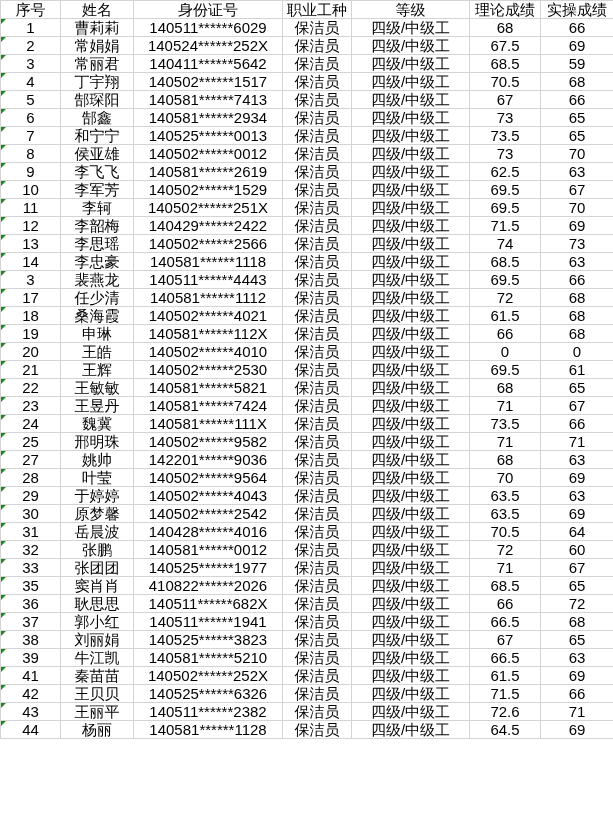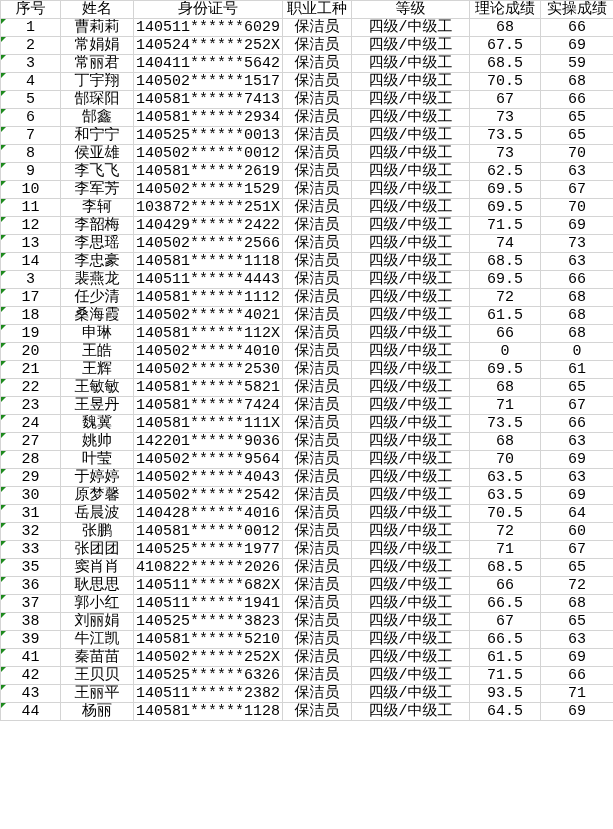--- a/index.html
+++ b/index.html
@@ -12,21 +12,20 @@
     margin:0;padding:0;
     width:613px;height:829px;
     background:var(--bg);
     overflow:hidden;
     font-family:"Liberation Sans", sans-serif;
   }
   table.sheet{
     border-collapse:collapse;
     table-layout:fixed;
     width:613px;
-    font-family:Liberation Mono, monospace;
   }
   .sheet th,.sheet td{
     border:1px solid var(--grid);
     height:17px;
     padding:0;
     margin:0;
     text-align:center;
     vertical-align:middle;
     font-size:15px;
     font-weight:normal;
@@ -159,21 +158,21 @@
         <td><span>李军芳</span></td>
         <td><span>140502******1529</span></td>
         <td><span>保洁员</span></td>
         <td><span>四级/中级工</span></td>
         <td><span>69.5</span></td>
         <td><span>67</span></td>
       </tr>
       <tr>
         <td><span class="error-indicator"></span><span>11</span></td>
         <td><span>李轲</span></td>
-        <td><span>103872******251X</span></td>
+        <td><span>140502******251X</span></td>
         <td><span>保洁员</span></td>
         <td><span>四级/中级工</span></td>
         <td><span>69.5</span></td>
         <td><span>70</span></td>
       </tr>
       <tr>
         <td><span class="error-indicator"></span><span>12</span></td>
         <td><span>李韶梅</span></td>
         <td><span>140429******2422</span></td>
         <td><span>保洁员</span></td>
@@ -274,20 +273,29 @@
       <tr>
         <td><span class="error-indicator"></span><span>24</span></td>
         <td><span>魏冀</span></td>
         <td><span>140581******111X</span></td>
         <td><span>保洁员</span></td>
         <td><span>四级/中级工</span></td>
         <td><span>73.5</span></td>
         <td><span>66</span></td>
       </tr>
       <tr>
+        <td><span class="error-indicator"></span><span>25</span></td>
+        <td><span>邢明珠</span></td>
+        <td><span>140502******9582</span></td>
+        <td><span>保洁员</span></td>
+        <td><span>四级/中级工</span></td>
+        <td><span>71</span></td>
+        <td><span>71</span></td>
+      </tr>
+      <tr>
         <td><span class="error-indicator"></span><span>27</span></td>
         <td><span>姚帅</span></td>
         <td><span>142201******9036</span></td>
         <td><span>保洁员</span></td>
         <td><span>四级/中级工</span></td>
         <td><span>68</span></td>
         <td><span>63</span></td>
       </tr>
       <tr>
         <td><span class="error-indicator"></span><span>28</span></td>
@@ -405,21 +413,21 @@
         <td><span>四级/中级工</span></td>
         <td><span>71.5</span></td>
         <td><span>66</span></td>
       </tr>
       <tr>
         <td><span class="error-indicator"></span><span>43</span></td>
         <td><span>王丽平</span></td>
         <td><span>140511******2382</span></td>
         <td><span>保洁员</span></td>
         <td><span>四级/中级工</span></td>
-        <td><span>93.5</span></td>
+        <td><span>72.6</span></td>
         <td><span>71</span></td>
       </tr>
       <tr>
         <td><span class="error-indicator"></span><span>44</span></td>
         <td><span>杨丽</span></td>
         <td><span>140581******1128</span></td>
         <td><span>保洁员</span></td>
         <td><span>四级/中级工</span></td>
         <td><span>64.5</span></td>
         <td><span>69</span></td>

